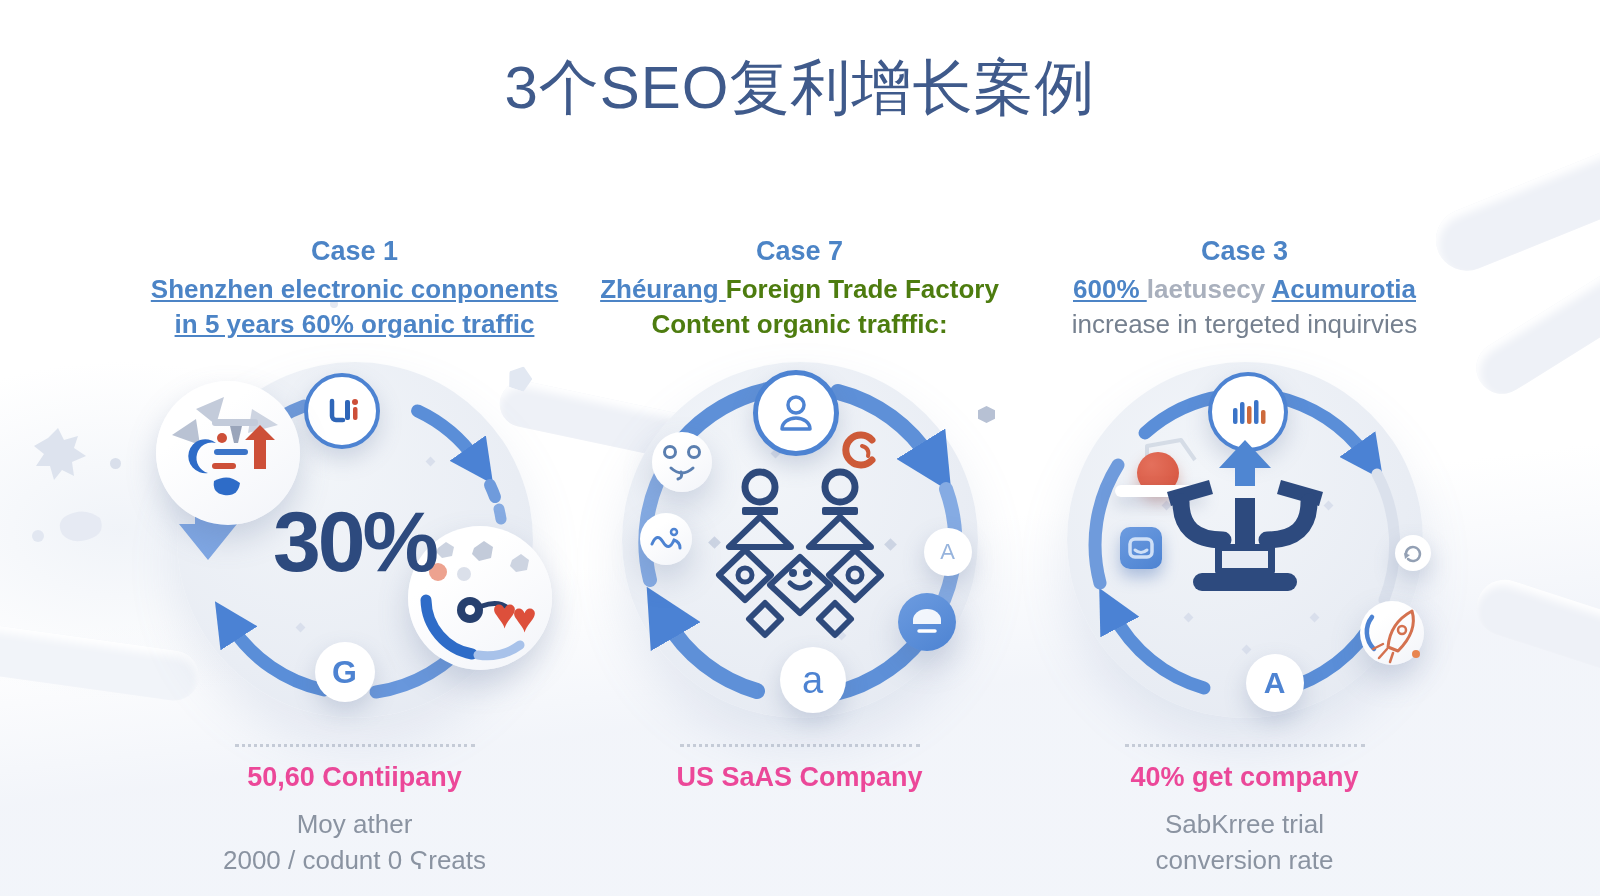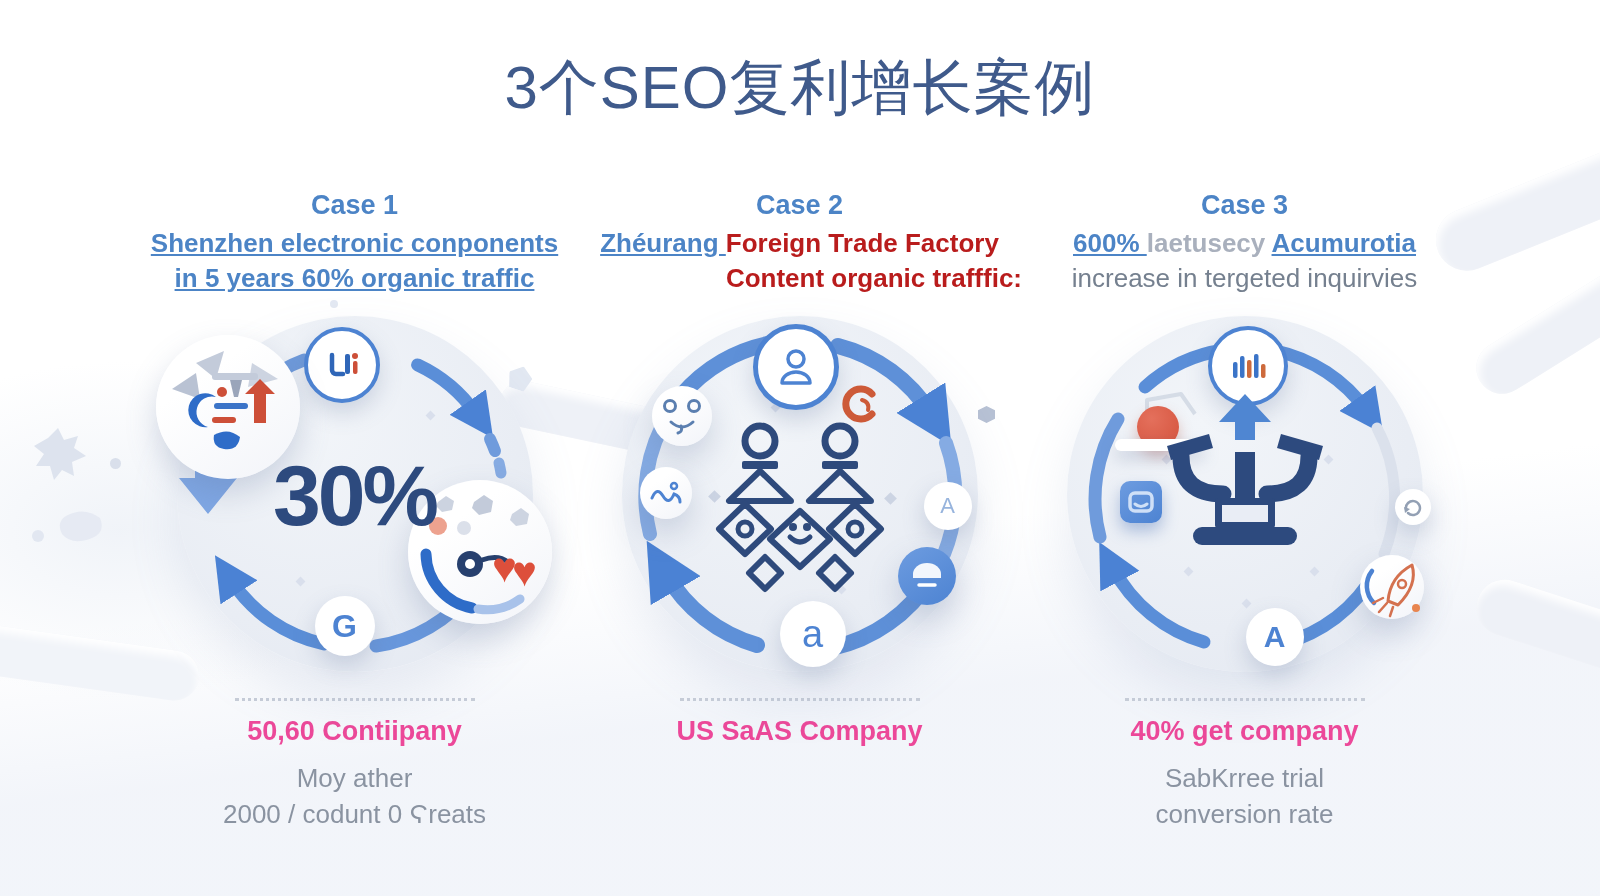--- a/index.html
+++ b/index.html
@@ -27,25 +27,25 @@
   .dotdeco{border-radius:50%;background:#d9dfeb;}
   .d1{left:110px;top:458px;width:11px;height:11px;}
   .d2{left:330px;top:300px;width:8px;height:8px;background:#e3e8f2;}
 
   
   .title{position:absolute;top:48px;left:0;width:100%;text-align:center;z-index:1;
     font-size:60px;font-weight:400;color:#3f5a8b;letter-spacing:1px;}
 
   
   .columns{position:absolute;top:190px;left:132px;display:grid;grid-template-columns:445px 445px 445px;z-index:1;}
-  .case-col{position:relative;text-align:center;}
+  .case-col{position:relative;text-align:center;margin-top:46px;}
   .case-label{font-size:27px;font-weight:700;color:#4c84c6;margin-bottom:5px;}
   .case-sub{font-size:26px;line-height:35px;font-weight:700;}
   .t-blue{color:#4c84c6;text-decoration:underline;}
-  .t-slate{color:#b91c1c;text-align:right;}
+  .t-slate{color:#4d7c0f;}
   .t-gray{color:#a9b0bd;}
   .t-muted{color:#75808f;font-weight:400;}
 
   
   .circle-wrap{position:relative;width:356px;height:356px;margin:20px auto 0;}
   .big-circle{position:absolute;inset:0;border-radius:50%;
     background:radial-gradient(circle at 38% 30%, #f2f5f9 0%, #e9edf4 62%, #e3e8f1 100%);
     box-shadow:0 26px 50px rgba(128,148,184,.16);}
   .ring{position:absolute;left:0;top:0;}
   .badge{position:absolute;background:#ffffff;border-radius:50%;
@@ -176,21 +176,21 @@
 
       <div class="divider"></div>
       <div class="company">50,60 Contiipany</div>
       <div class="details">
         <div>Moy ather</div>
         <div>2000 / codunt 0 Ϛreats</div>
       </div>
     </div>
 
     <div class="case-col">
-      <div class="case-label">Case 2</div>
+      <div class="case-label">Case 7</div>
       <div class="case-sub"><span class="t-blue">Zhéurang </span><span class="t-slate">Foreign Trade Factory</span></div>
       <div class="case-sub t-slate">Content organic trafffic:</div>
 
       <div class="circle-wrap">
         <div class="big-circle"></div>
 
         <svg class="ring" width="356" height="356" viewBox="0 0 356 356">
           <defs>
             <marker id="ah2" viewBox="0 0 6 6" refX="2" refY="3" markerWidth="3.6" markerHeight="3.6" orient="auto">
               <path d="M0,0 L6,3 L0,6 Z" fill="#4b82d4"></path>

